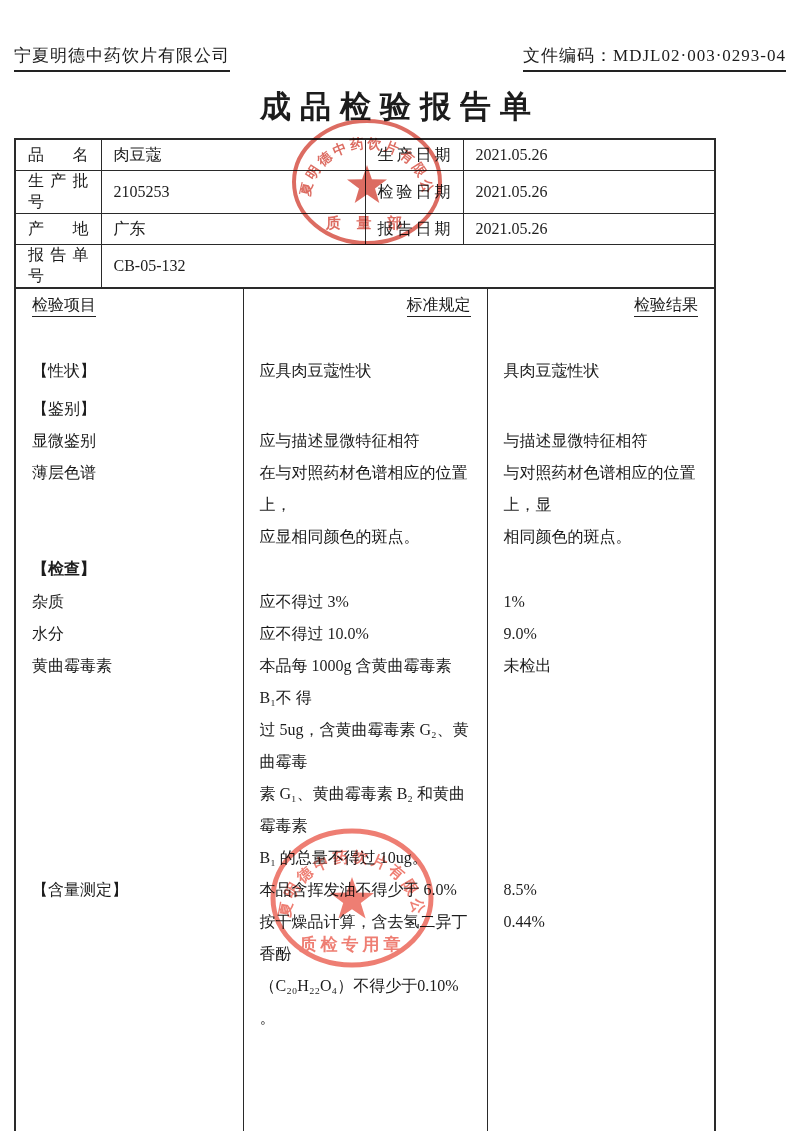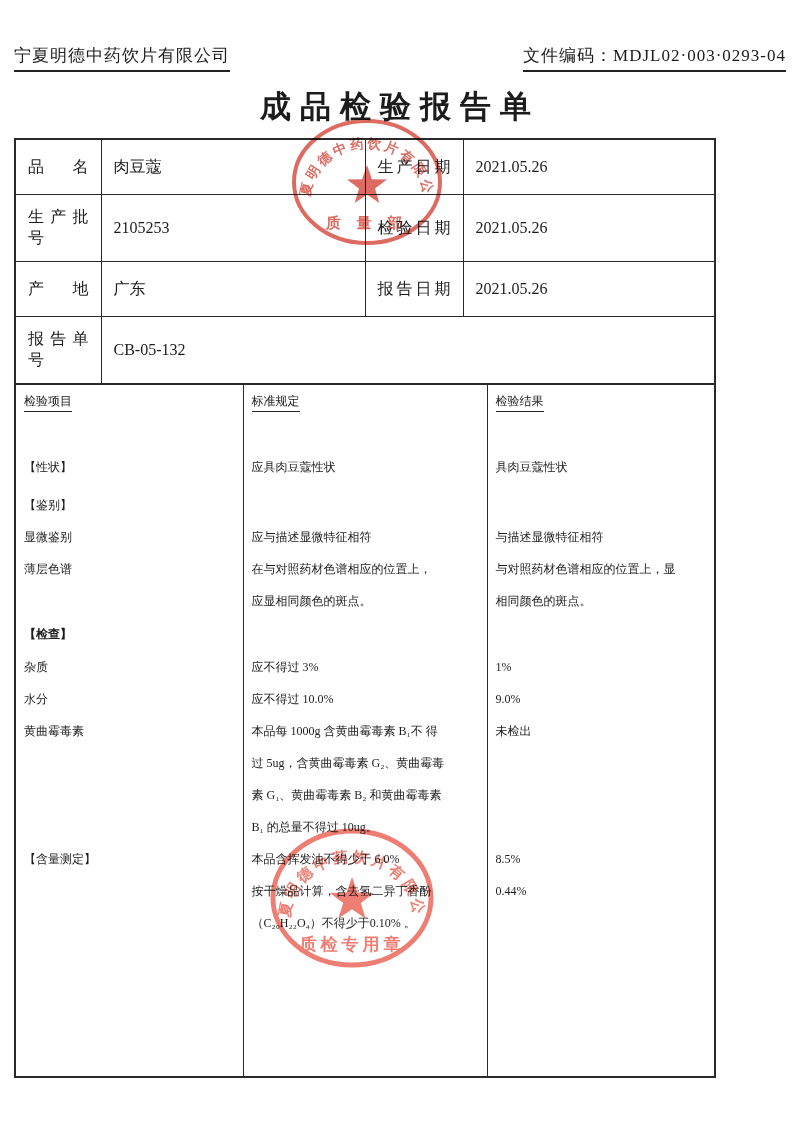--- a/index.html
+++ b/index.html
@@ -35,55 +35,55 @@
     letter-spacing:9px;
     line-height:34px;
   }
   
   table{border-collapse:collapse;margin-left:14px;}
   table.info{width:700px;table-layout:fixed;margin-top:14px;}
   table.info td{
     border:1.5px solid #2a2a2a;
     font-size:16px;
     height:30px;
-    padding:12px 12px;
+    padding:0 12px;
     vertical-align:middle;
   }
   table.info{border:2px solid #2a2a2a;}
   td.jlab{text-align:justify;text-align-last:justify;}
   table.info col.c1{width:86px;}
   table.info col.c2{width:264px;}
   table.info col.c3{width:98px;}
   table.info col.c4{width:252px;}
 
   table.detail{width:700px;table-layout:fixed;border:2px solid #2a2a2a;margin-top:-2px;}
   table.detail td{
     border-left:1.5px solid #2a2a2a;
     border-right:1.5px solid #2a2a2a;
     border-top:none;border-bottom:none;
     vertical-align:top;
-    font-size:12px;
+    font-size:16px;
     line-height:32px;
-    padding:0 8px;
+    padding:0 16px;
     white-space:pre-line;
     overflow:hidden;
   }
   table.detail col.d1{width:228px;}
   table.detail col.d2{width:244px;}
   table.detail col.d3{width:228px;}
   tr.h-hdr{height:67px;}
   tr.h-xz{height:38px;}
   tr.h-1{height:32px;}
   tr.h-1b{height:33px;font-weight:bold;}
   tr.h-2{height:65px;margin-left:32px;}
   tr.h-4{height:128px;}
   tr.h-3{height:96px;}
   tr.h-sp{height:138px;}
   td.hd{padding-top:7px;line-height:24px;white-space:nowrap;}
-  td.hd.ctr{text-align:left;}
+  td.hd.ctr{text-align:right;}
   .uline{border-bottom:1.5px solid #222;padding-bottom:3px;}
   
   .stamp{position:absolute;mix-blend-mode:multiply;opacity:.88;}
   .stamp-top{left:289px;top:115px;}
   .stamp-bottom{left:266px;top:824px;}
   .stamp text{font-family:"Liberation Serif","DejaVu Serif",serif;font-weight:bold;}
 </style>
 </head>
 <body>
 

